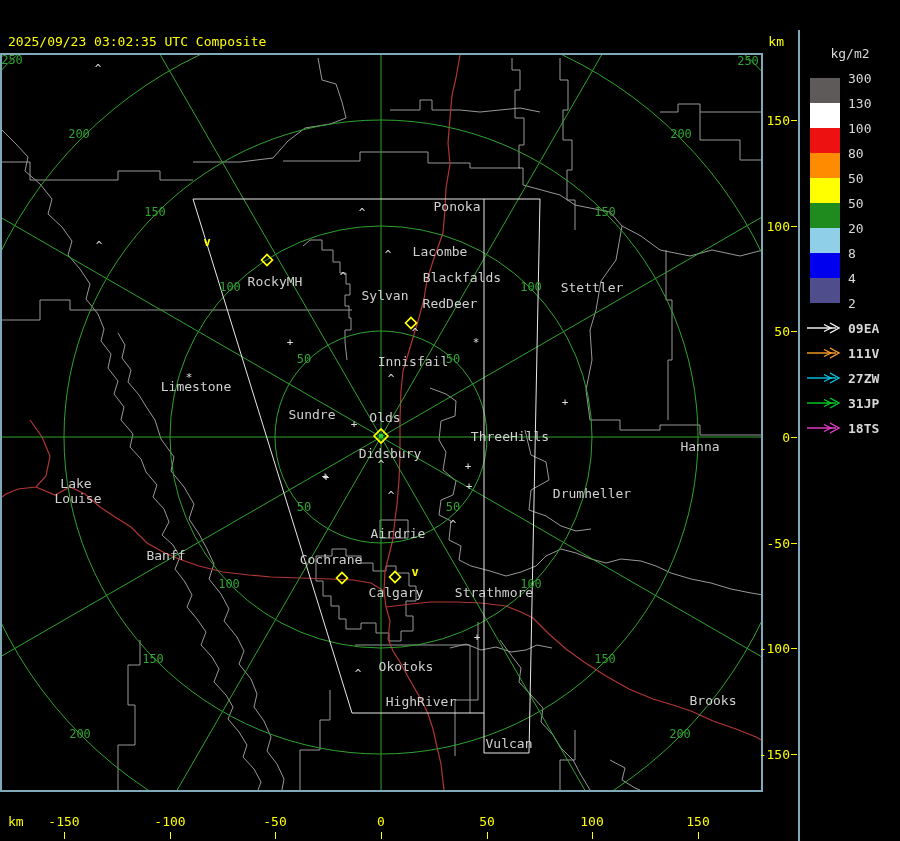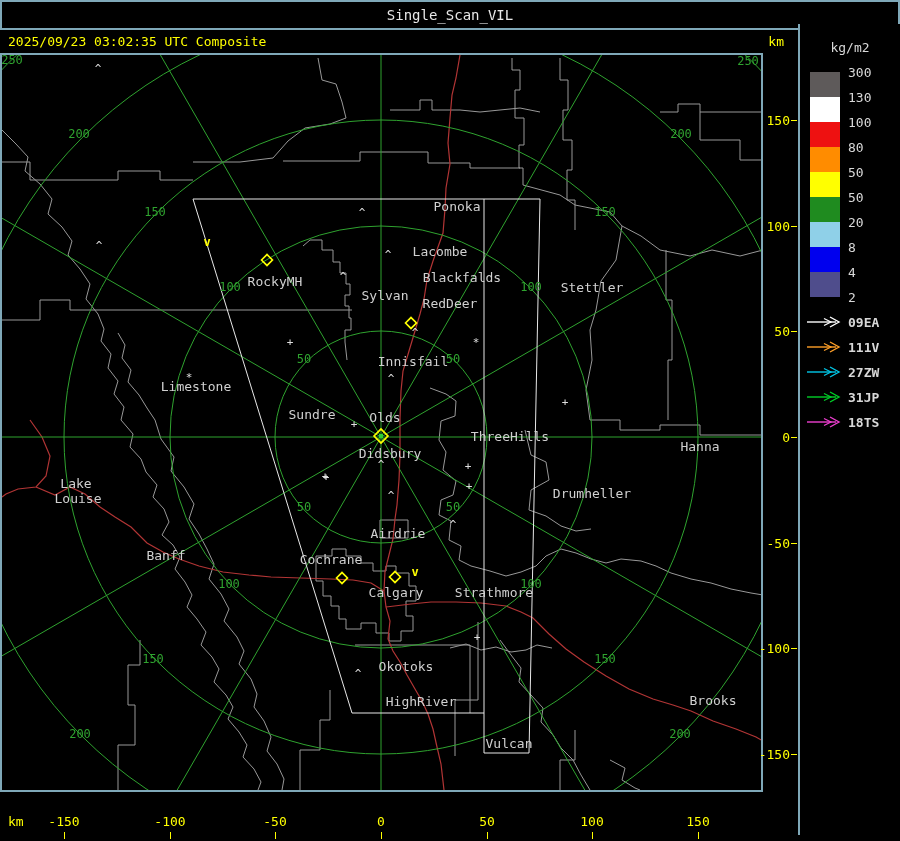--- a/index.html
+++ b/index.html
@@ -15,35 +15,32 @@
   #map-frame{position:absolute;left:0;top:53px;width:763px;height:739px;border:2px solid #7FA8B8;
              box-sizing:border-box;background:#000;}
   #map-svg{position:absolute;left:0;top:0;}
   #right-axis{position:absolute;left:765px;top:55px;width:33px;height:735px;color:#FFFF00;font-size:13px;}
   #right-axis .lab{position:absolute;right:8px;transform:translateY(-50%);}
   #right-axis .tick{position:absolute;right:1px;width:6px;height:1px;background:#FFFF00;}
   #bottom-axis{position:absolute;left:0;top:792px;width:798px;height:49px;color:#FFFF00;font-size:13px;}
   #bottom-axis .lab{position:absolute;top:22px;transform:translateX(-50%);}
   #bottom-axis .tick{position:absolute;top:40px;width:1px;height:7px;background:#FFFF00;}
   #bottom-axis .unit{position:absolute;left:8px;top:22px;}
-  #legend-panel{position:absolute;left:798px;top:24px;width:100px;height:811px;background:#000;
+  #legend-panel{position:absolute;left:798px;top:30px;width:100px;height:811px;background:#000;
                 border-left:2px solid #7FA8B8;color:#D8D8D8;font-size:13px;}
   #legend-title{position:absolute;left:0;top:16px;width:100%;text-align:center;}
   .swatch{position:absolute;left:10px;width:30px;height:25px;}
   .thresh{position:absolute;left:48px;transform:translateY(-50%);}
   .station-label{position:absolute;left:48px;transform:translateY(-50%);font-weight:bold;}
   .station-arrow{position:absolute;left:6px;}
 </style>
 </head>
 <body>
 
 <div id="app">
-  <div id="title-bar">
-    <span>Single_Scan_VIL</span>
-  </div>
 
   <div id="info-bar">
     <span class="stamp">2025/09/23 03:02:35 UTC Composite</span>
     <span class="kmr">km</span>
   </div>
 
   <div id="map-frame">
     <svg id="map-svg" width="759" height="735" viewBox="2 55 759 735" xmlns="http://www.w3.org/2000/svg">
         <path d="M2,130 L16,144 L28,157 L25,171 L40,184 L52,199 L48,214 L62,227 L72,241 L68,255 L80,269 L90,284 L86,299 L98,314 L104,329 L101,341 L111,354 L108,368 L118,381 L114,394 L124,407 L121,420 L133,434 L130,447 L141,459 L146,472 L157,485 L153,497 L164,509 L169,522 L162,535 L173,545 L180,557 L175,569 L185,582 L192,595 L187,607 L197,619 L206,632 L201,645 L212,657 L219,669 L214,682 L226,695 L233,707 L228,719 L239,732 L247,745 L243,757 L254,769 L261,782 L258,790" fill="none" stroke="#989898" stroke-width="1"></path>
         <path d="M118,333 L125,345 L122,358 L131,370 L128,382 L139,395 L147,408 L155,420 L161,439 L174,457 L171,471 L184,487 L194,504 L189,519 L199,534 L207,549 L214,564 L209,579 L221,594 L229,609 L224,621 L237,637 L244,651 L239,664 L251,679 L257,694 L254,707 L264,721 L271,737 L267,751 L277,764 L284,779 L282,790" fill="none" stroke="#989898" stroke-width="1"></path>

